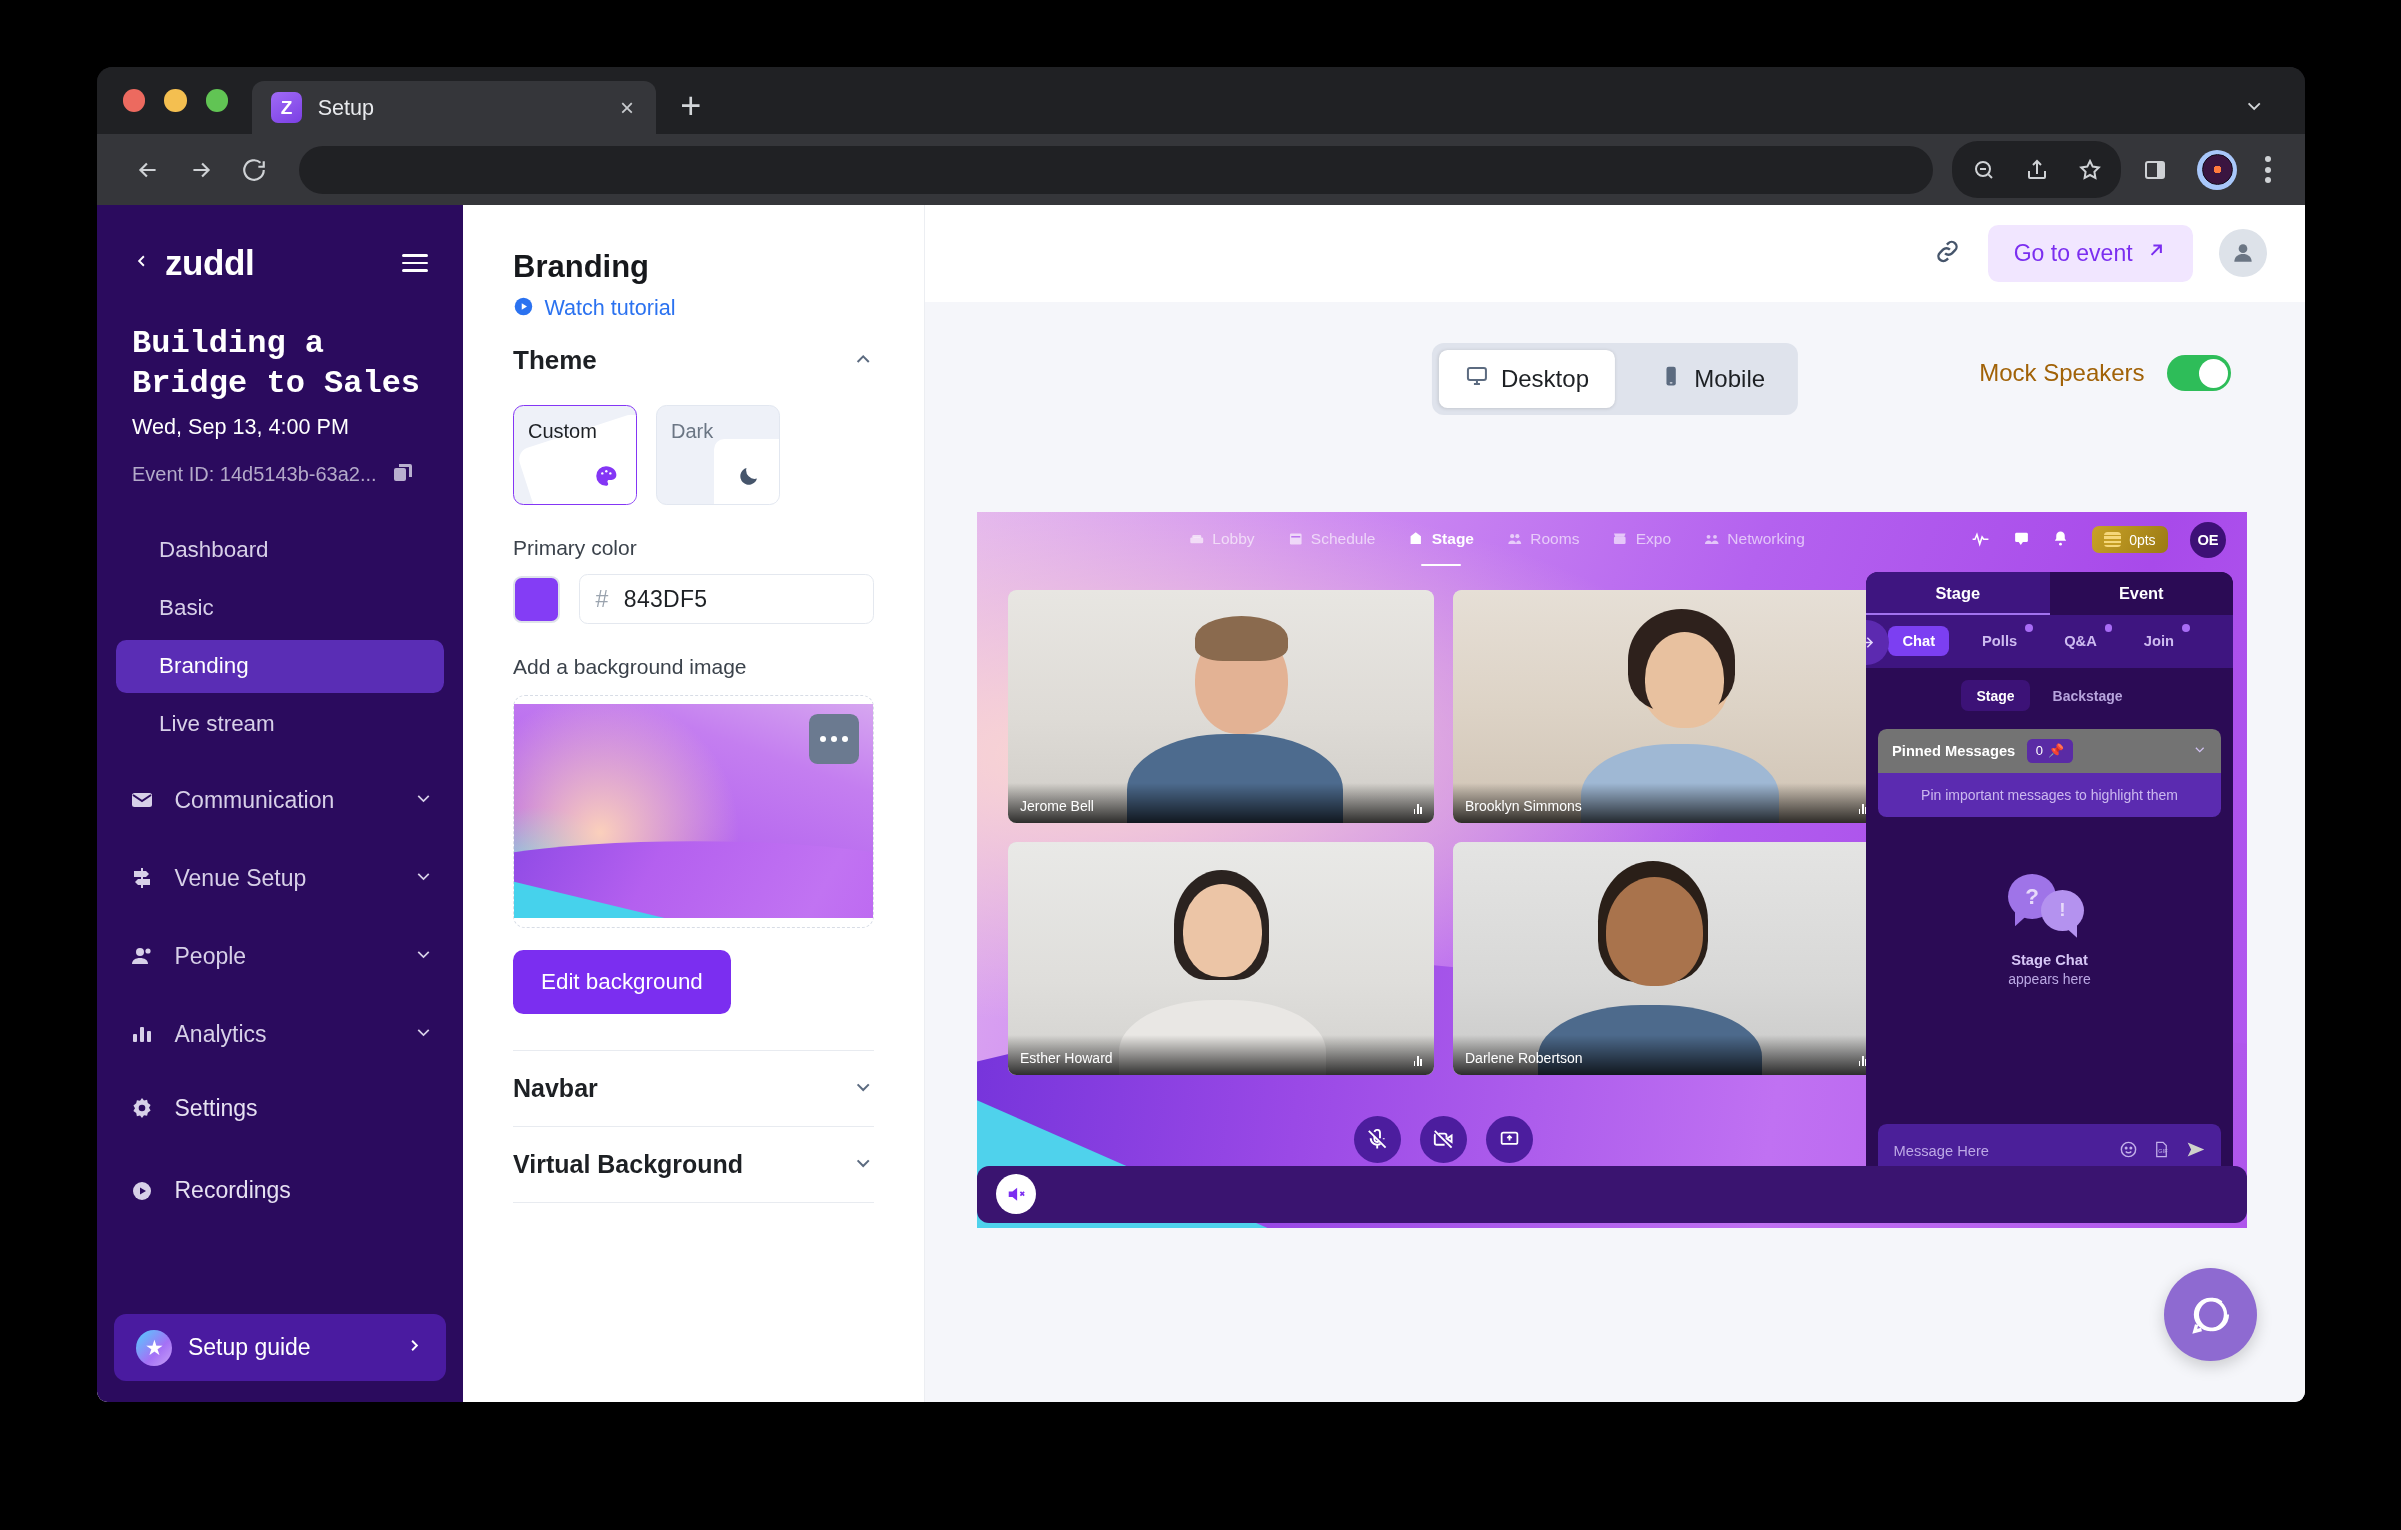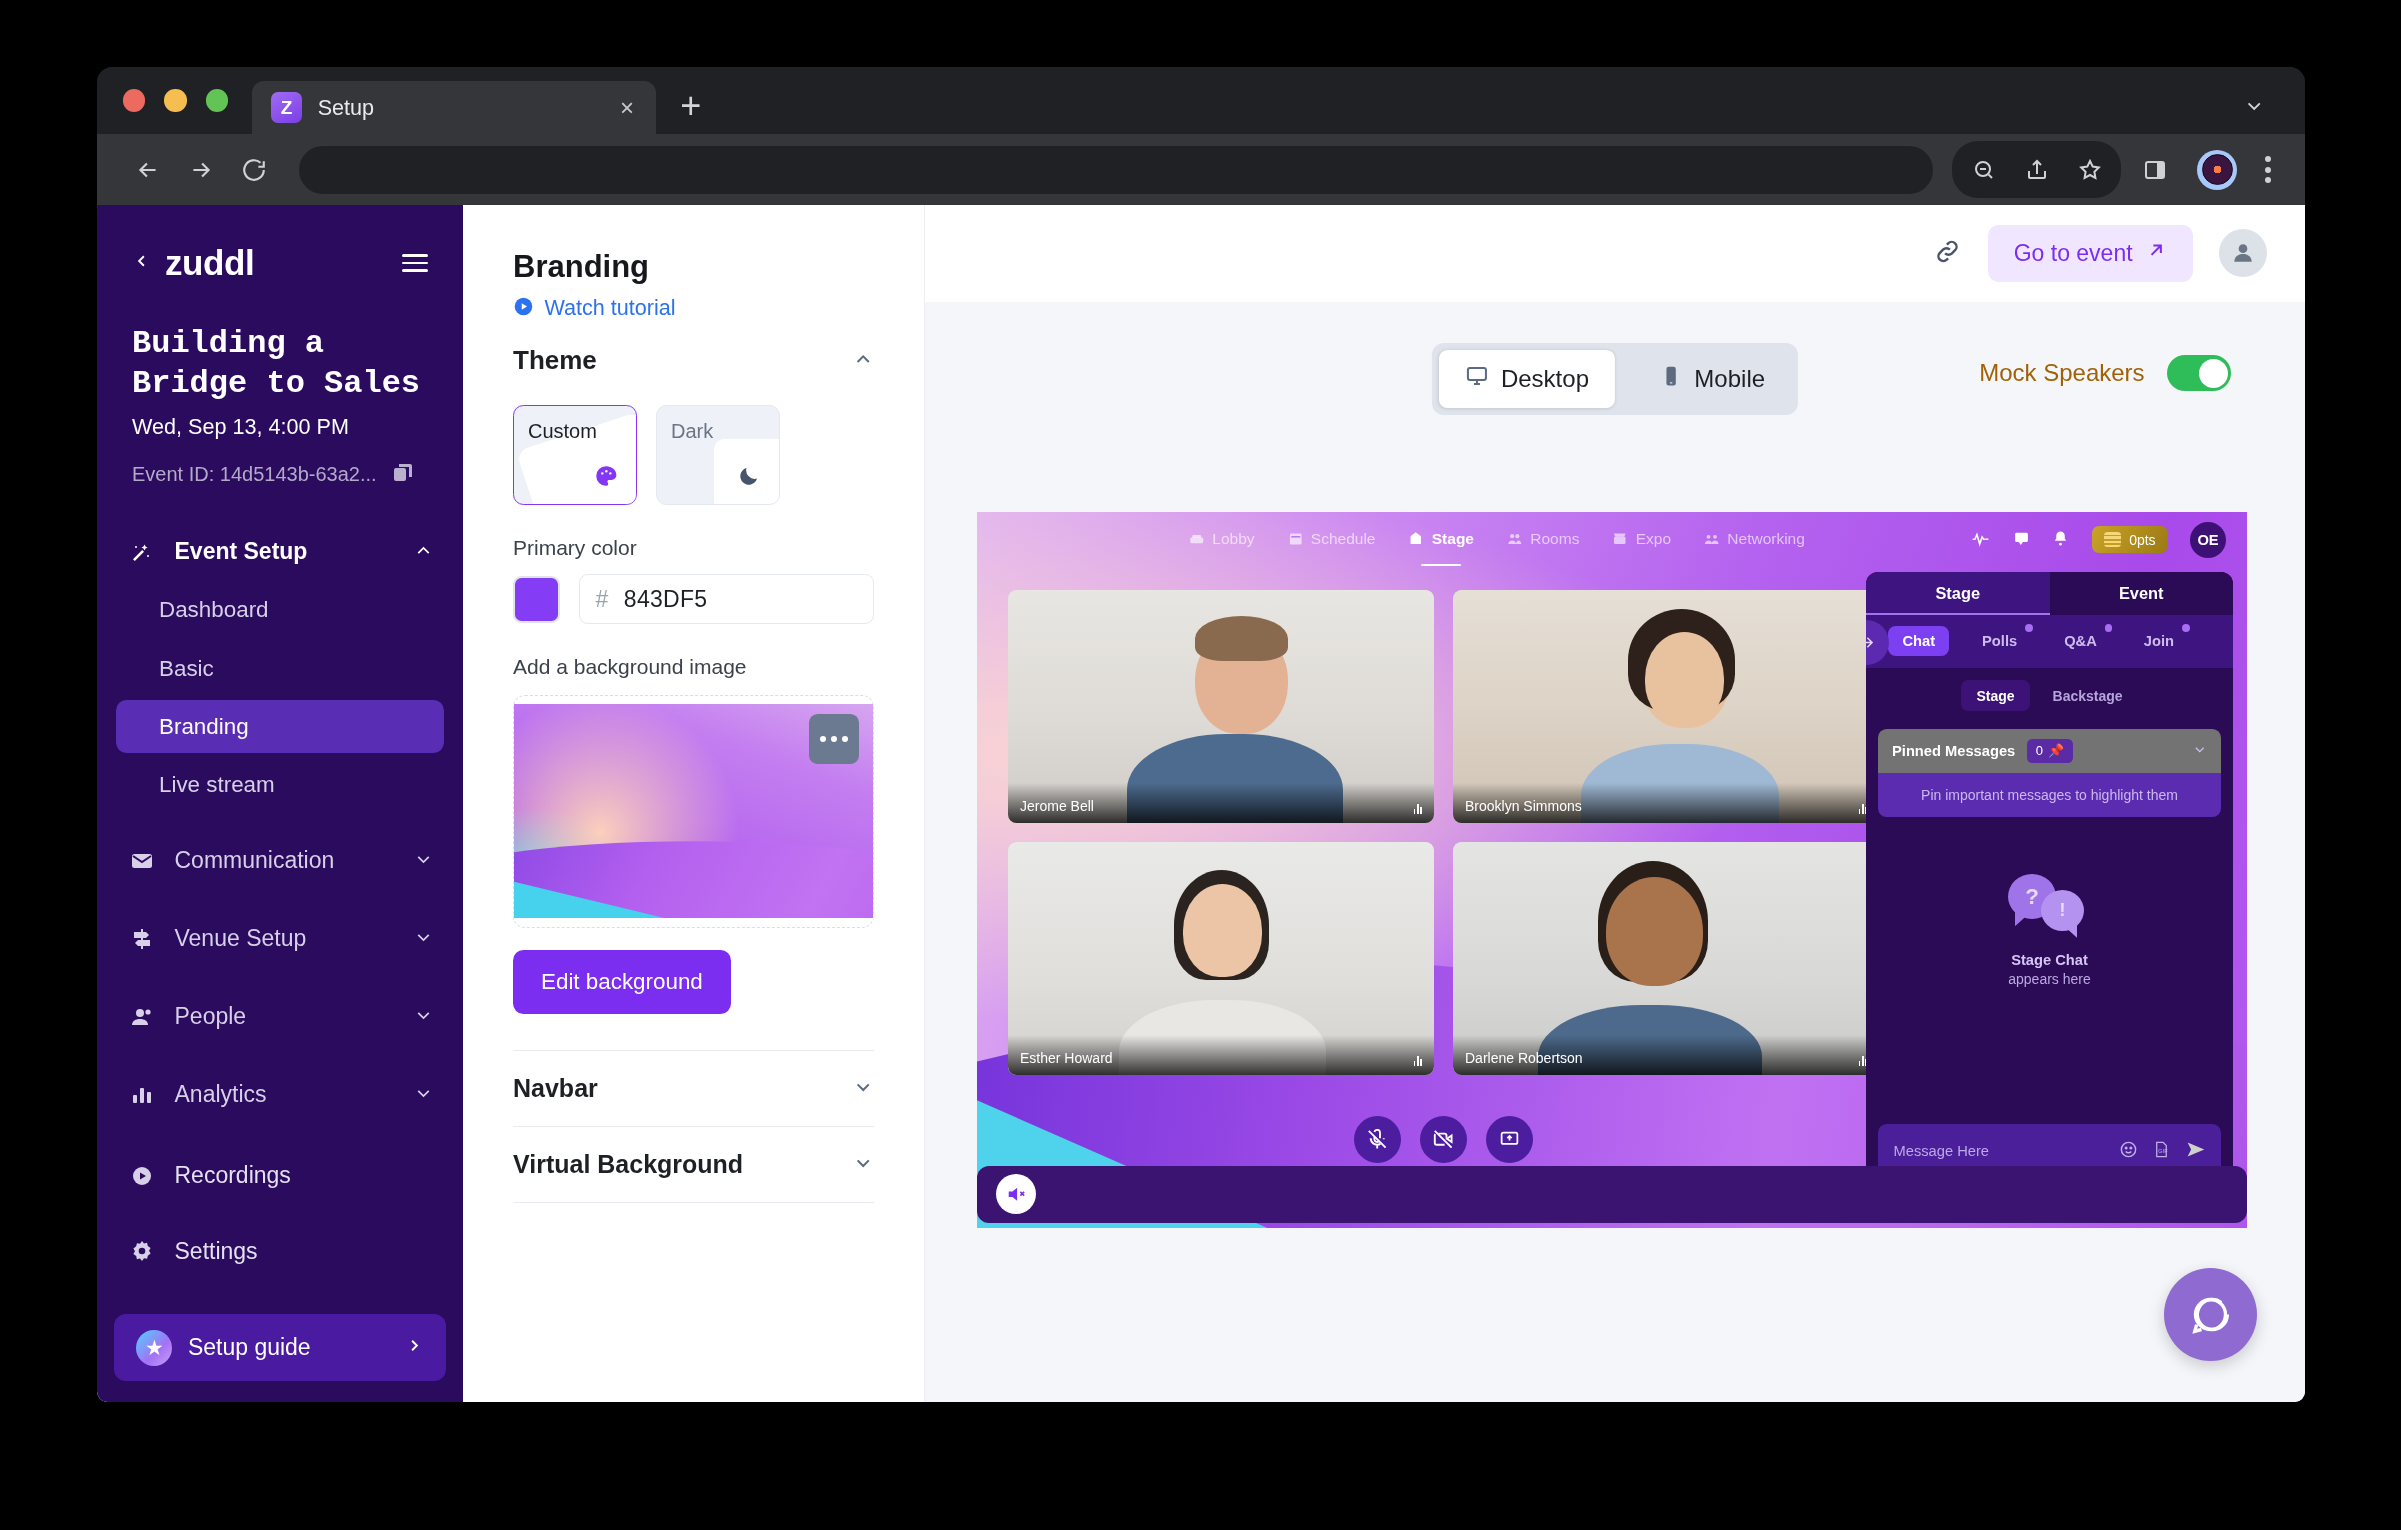--- a/index.html
+++ b/index.html
@@ -590,35 +590,20 @@
             <svg width="24" height="24" viewBox="0 0 24 24" fill="#b9b0cf">
                 <rect x="3" y="7" width="12" height="13" rx="2"></rect>
                 <path d="M8 3h11a2 2 0 0 1 2 2v11h-3V6H8z"></path>
               </svg>
           </span>
         </div>
       </div>
 
       <nav class="sb-nav">
 
-        <div class="sb-group">
-          <span class="ico">
-            <svg width="24" height="24" viewBox="0 0 24 24" fill="#ffffff">
-                <path d="M14.5 4.5l1 2 2 1-2 1-1 2-1-2-2-1 2-1zM3 19.2L12.2 10l1.8 1.8L4.8 21z"></path>
-                <circle cx="6" cy="7" r="1"></circle>
-                <circle cx="18" cy="16" r="1"></circle>
-              </svg>
-          </span>
-          <span class="lbl">Event Setup</span>
-          <span>
-            <svg width="21" height="21" viewBox="0 0 24 24" fill="none" stroke="#fff" stroke-width="2">
-                <path d="M6 15l6-6 6 6"></path>
-              </svg>
-          </span>
-        </div>
         <div class="sb-sub">
           <span>Dashboard</span>
         </div>
         <div class="sb-sub">
           <span>Basic</span>
         </div>
         <div class="sb-sub active">
           <span>Branding</span>
         </div>
         <div class="sb-sub">
@@ -681,38 +666,38 @@
               </svg>
           </span>
           <span class="lbl">Analytics</span>
           <span>
             <svg width="21" height="21" viewBox="0 0 24 24" fill="none" stroke="#d7d0e8" stroke-width="2">
                 <path d="M6 9l6 6 6-6"></path>
               </svg>
           </span>
         </div>
 
+        <div class="sb-item" style="margin-top:15.5px">
+          <span class="ico">
+            <svg width="24" height="24" viewBox="0 0 24 24" fill="#d7d0e8">
+                <path d="M12 2l2 2.4 3.1-.6.7 3.1L20.6 9 19 11.8l1.6 2.8-2.8 2.1-.7 3.1-3.1-.6L12 22l-2-2.4-3.1.6-.7-3.1L3.4 15 5 12.2 3.4 9.4l2.8-2.1.7-3.1L10 4.8z"></path>
+                <circle cx="12" cy="12" r="3.3" fill="#2b0b5e"></circle>
+              </svg>
+          </span>
+          <span>Settings</span>
+        </div>
+
         <div class="sb-item" style="margin-top:22.4px">
           <span class="ico">
             <svg width="24" height="24" viewBox="0 0 24 24" fill="#d7d0e8">
                 <circle cx="12" cy="12" r="9"></circle>
                 <path d="M10 8.5l6 3.5-6 3.5z" fill="#2b0b5e"></path>
               </svg>
           </span>
           <span>Recordings</span>
-        </div>
-
-        <div class="sb-item" style="margin-top:15.5px">
-          <span class="ico">
-            <svg width="24" height="24" viewBox="0 0 24 24" fill="#d7d0e8">
-                <path d="M12 2l2 2.4 3.1-.6.7 3.1L20.6 9 19 11.8l1.6 2.8-2.8 2.1-.7 3.1-3.1-.6L12 22l-2-2.4-3.1.6-.7-3.1L3.4 15 5 12.2 3.4 9.4l2.8-2.1.7-3.1L10 4.8z"></path>
-                <circle cx="12" cy="12" r="3.3" fill="#2b0b5e"></circle>
-              </svg>
-          </span>
-          <span>Settings</span>
         </div>
       </nav>
 
       <div class="sb-setup">
         <span class="sb-star">★</span>
         <span class="lbl">Setup guide</span>
         <span class="chev">
           <svg width="19" height="19" viewBox="0 0 24 24" fill="none" stroke="#fff" stroke-width="2.4">
               <path d="M9 6l6 6-6 6"></path>
             </svg>

